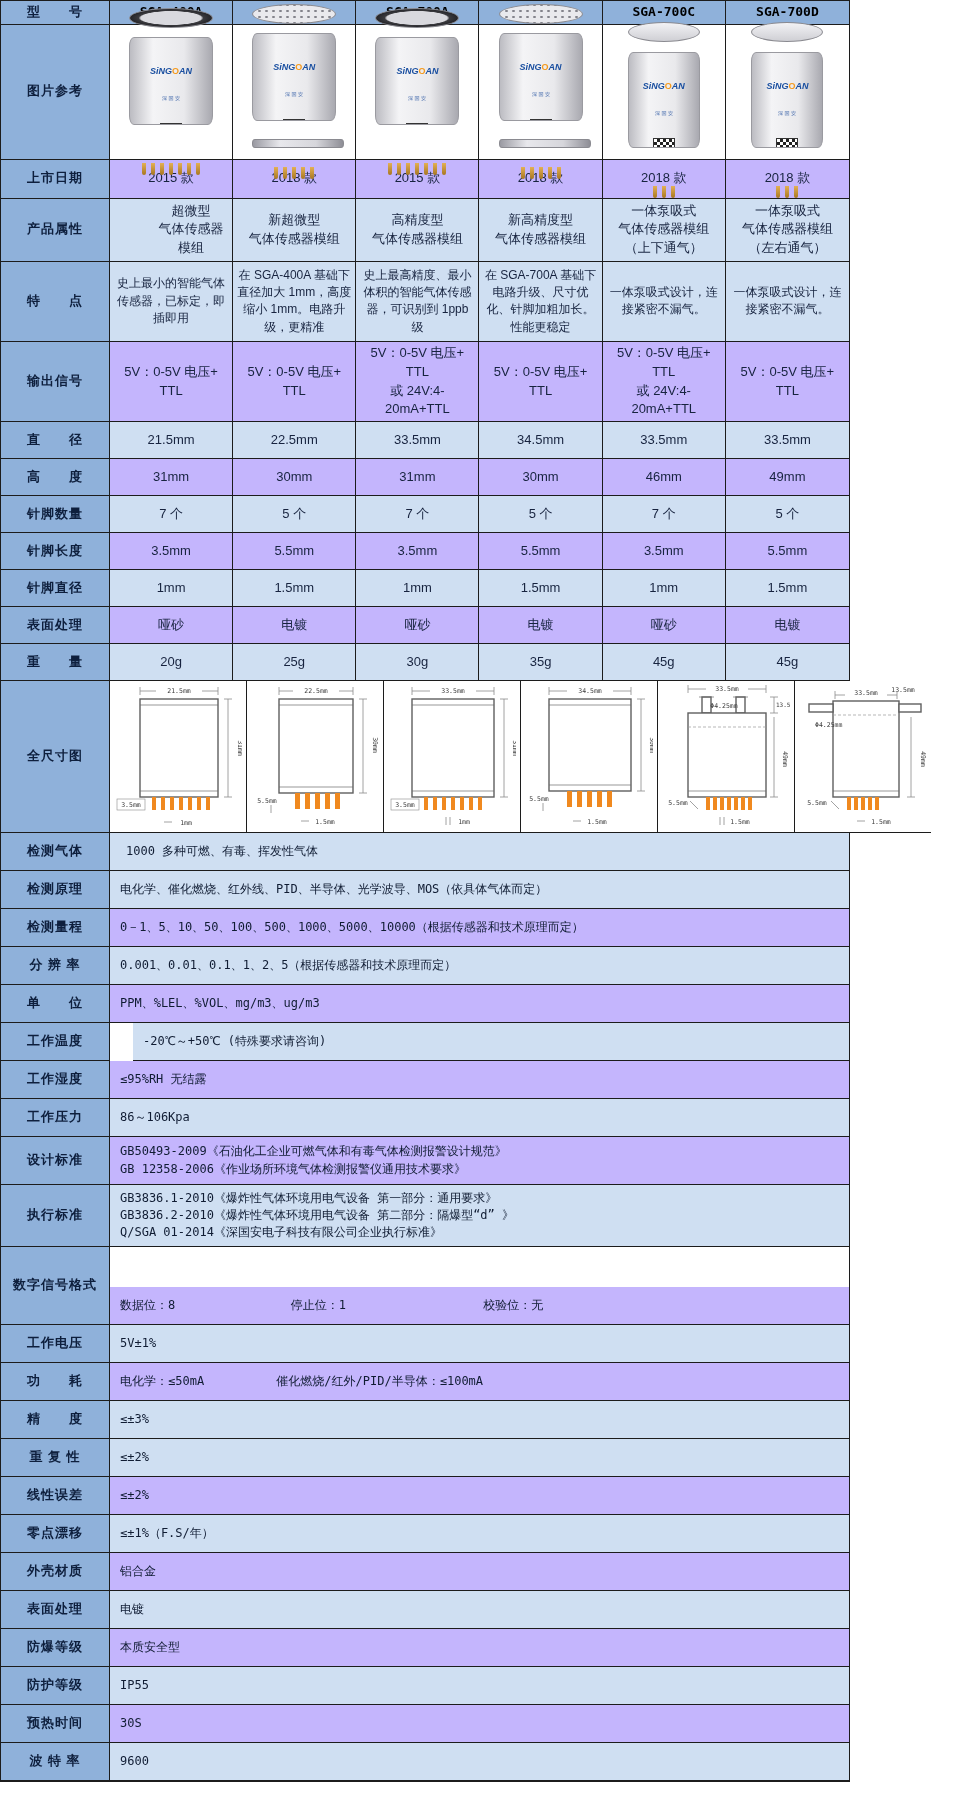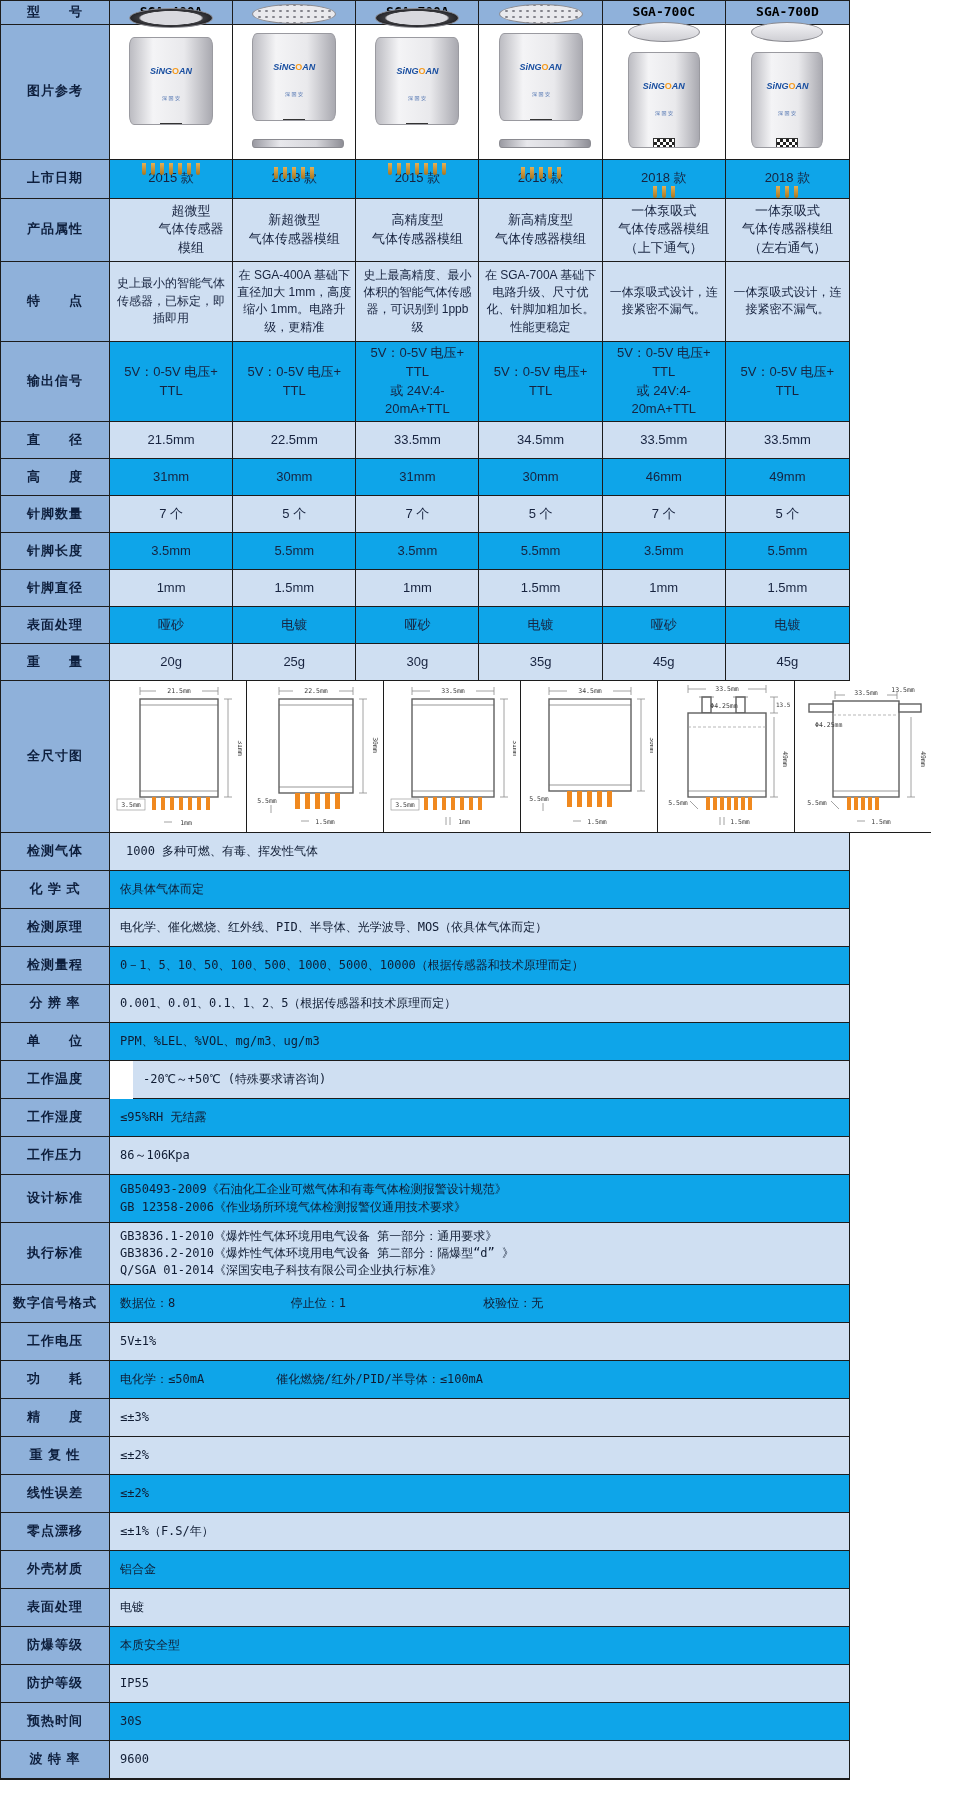--- a/index.html
+++ b/index.html
@@ -9,21 +9,21 @@
   .row{display:grid;grid-template-columns:109px repeat(6,1fr);}
   .frow{display:grid;grid-template-columns:109px 1fr;}
   .cell{border-right:1px solid #1c1c1c;border-bottom:1px solid #1c1c1c;
         display:flex;align-items:center;justify-content:center;text-align:center;
         font-size:13px;line-height:1.45;padding:2px 4px;box-sizing:border-box;
         white-space:pre-line;}
   .row .cell:last-child,.frow .cell:last-child{border-right:none;}
   .lab{background:#8fb1da;font-weight:bold;color:#0e1f3d;letter-spacing:1px;}
   .hd{background:#8fb1da;font-weight:bold;color:#000;font-family:"DejaVu Sans Mono",monospace;}
   .shade-l{background:#cfdff2;}
-  .shade-d{background:#0ea5e9;}
+  .shade-d{background:#c4b5fd;}
   .white{background:#fff;}
   .small{font-size:12px;}
   
   .fval{justify-content:flex-start;text-align:left;padding-left:10px;
         font-family:"DejaVu Sans Mono","Liberation Mono",monospace;font-size:12px;
         white-space:pre-wrap;color:#101c33;}
   
   .photo-cell{height:135px;}
   .sensor{position:relative;width:84px;}
   .s-top{width:82px;height:18px;border-radius:50%;border:1px solid #8a8a90;position:relative;z-index:2;
@@ -467,24 +467,20 @@
       </svg>
     </div>
   </div>
 
   <div id="full-rows">
       <div class="frow">
         <div class="cell lab" style="min-height: 38px;">检测气体</div>
         <div class="cell fval shade-l" style="min-height: 38px; padding-left: 16px;">1000 多种可燃、有毒、挥发性气体</div>
       </div>
       <div class="frow">
-        <div class="cell lab" style="min-height: 38px;">化 学 式</div>
-        <div class="cell fval shade-d" style="min-height: 38px;">依具体气体而定</div>
-      </div>
-      <div class="frow">
         <div class="cell lab" style="min-height: 38px;">检测原理</div>
         <div class="cell fval shade-l" style="min-height: 38px;">电化学、催化燃烧、红外线、PID、半导体、光学波导、MOS（依具体气体而定）</div>
       </div>
       <div class="frow">
         <div class="cell lab" style="min-height: 38px;">检测量程</div>
         <div class="cell fval shade-d" style="min-height: 38px;">0－1、5、10、50、100、500、1000、5000、10000（根据传感器和技术原理而定）</div>
       </div>
       <div class="frow">
         <div class="cell lab" style="min-height: 38px;">分 辨 率</div>
         <div class="cell fval shade-l" style="min-height: 38px;">0.001、0.01、0.1、1、2、5（根据传感器和技术原理而定）</div>
@@ -511,21 +507,21 @@
 GB 12358-2006《作业场所环境气体检测报警仪通用技术要求》</div>
       </div>
       <div class="frow">
         <div class="cell lab" style="min-height: 62px;">执行标准</div>
         <div class="cell fval shade-l" style="min-height: 62px;">GB3836.1-2010《爆炸性气体环境用电气设备 第一部分：通用要求》
 GB3836.2-2010《爆炸性气体环境用电气设备 第二部分：隔爆型“d” 》
 Q/SGA 01-2014《深国安电子科技有限公司企业执行标准》</div>
       </div>
       <div class="frow">
         <div class="cell lab" style="min-height: 38px;">数字信号格式</div>
-        <div class="cell fval shade-d" style="min-height: 38px;">数据位：8                停止位：1                   校验位：无</div>
+        <div class="cell fval shade-d" style="min-height: 38px; margin-top: 40px;">数据位：8                停止位：1                   校验位：无</div>
       </div>
       <div class="frow">
         <div class="cell lab" style="min-height: 38px;">工作电压</div>
         <div class="cell fval shade-l" style="min-height: 38px;">5V±1%</div>
       </div>
       <div class="frow">
         <div class="cell lab" style="min-height: 38px;">功　　耗</div>
         <div class="cell fval shade-d" style="min-height: 38px;">电化学：≤50mA          催化燃烧/红外/PID/半导体：≤100mA</div>
       </div>
       <div class="frow">

